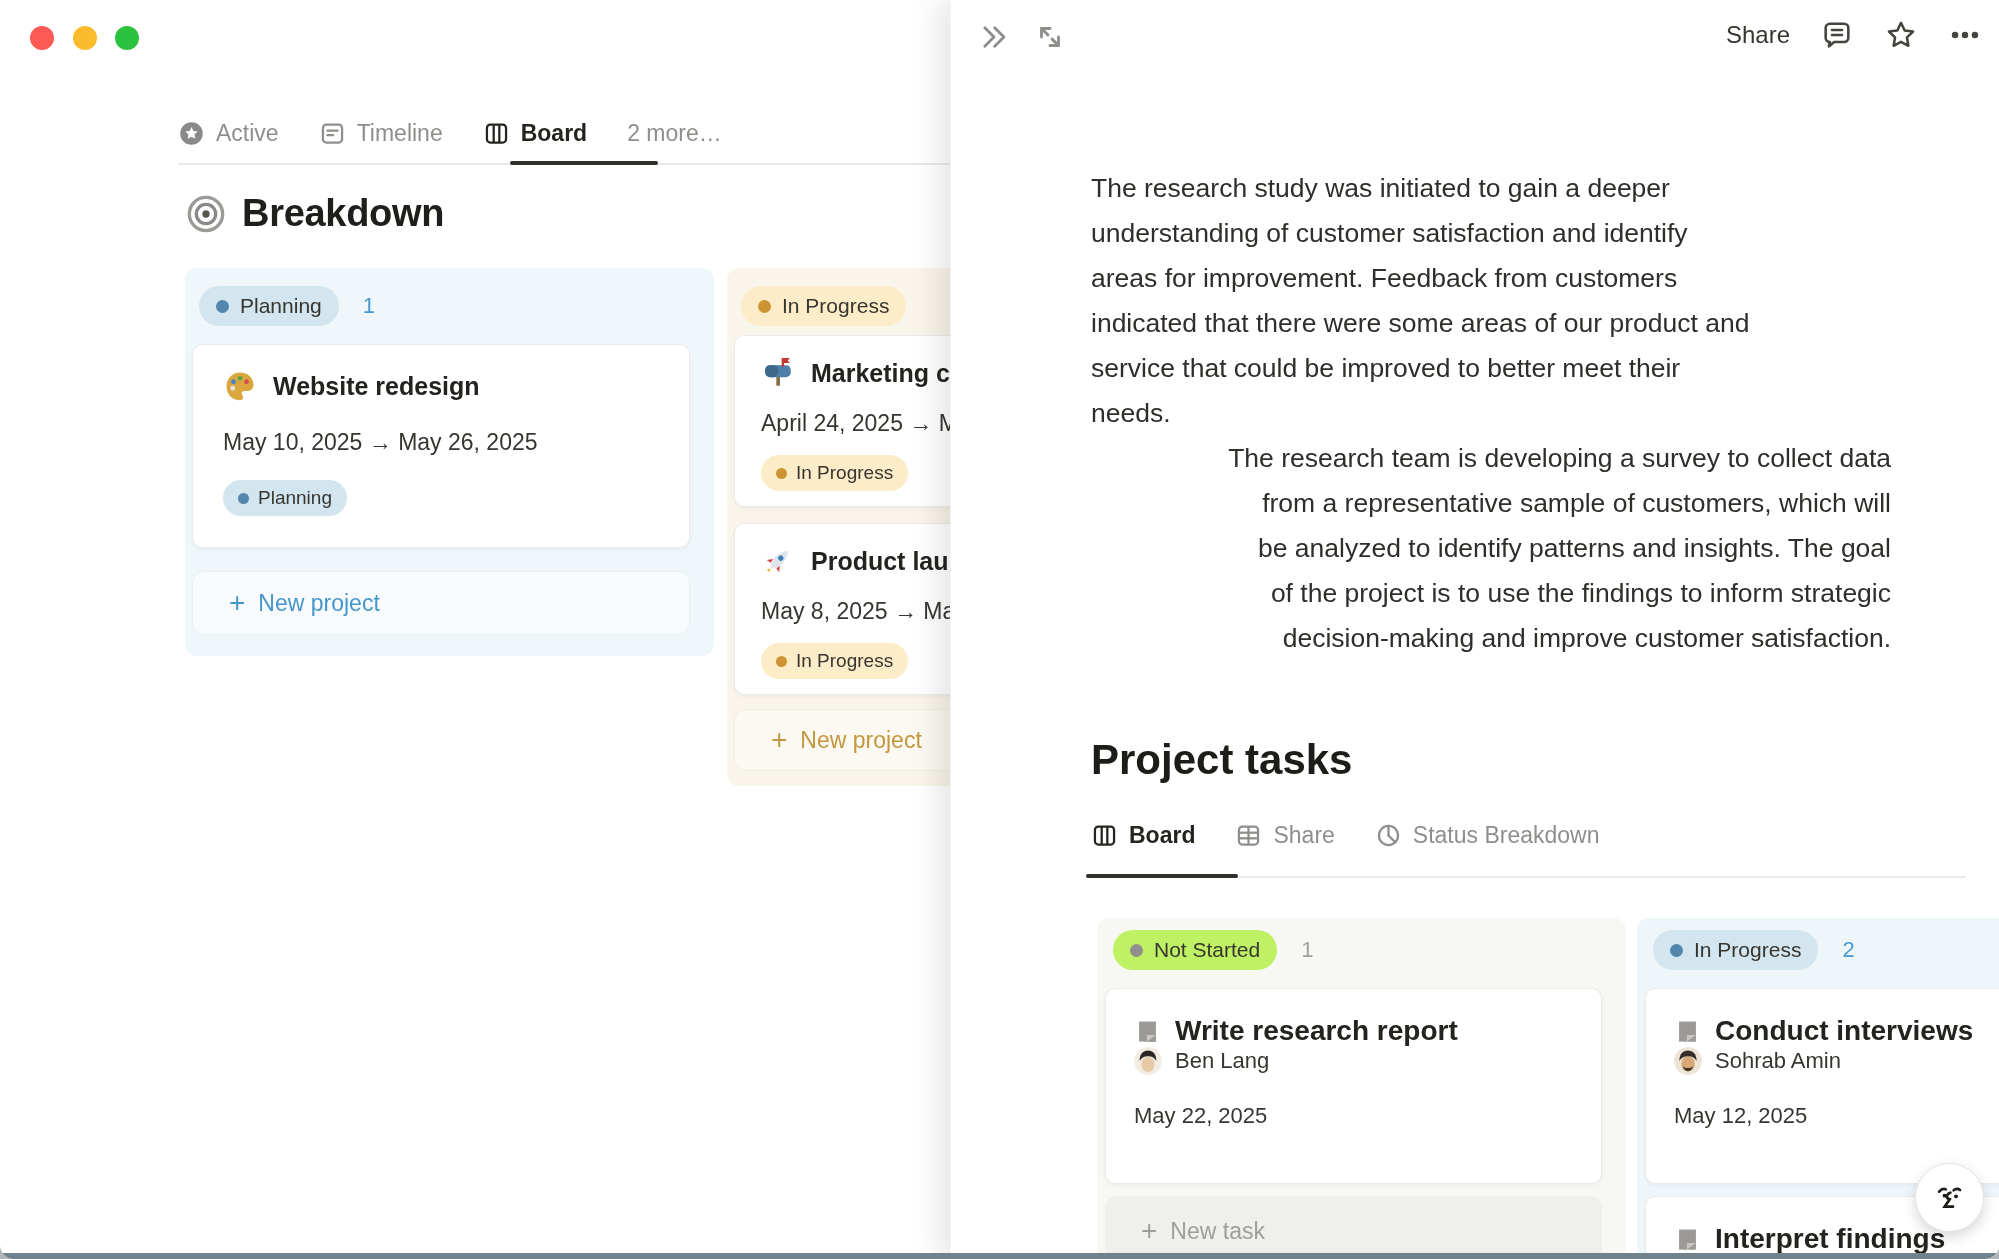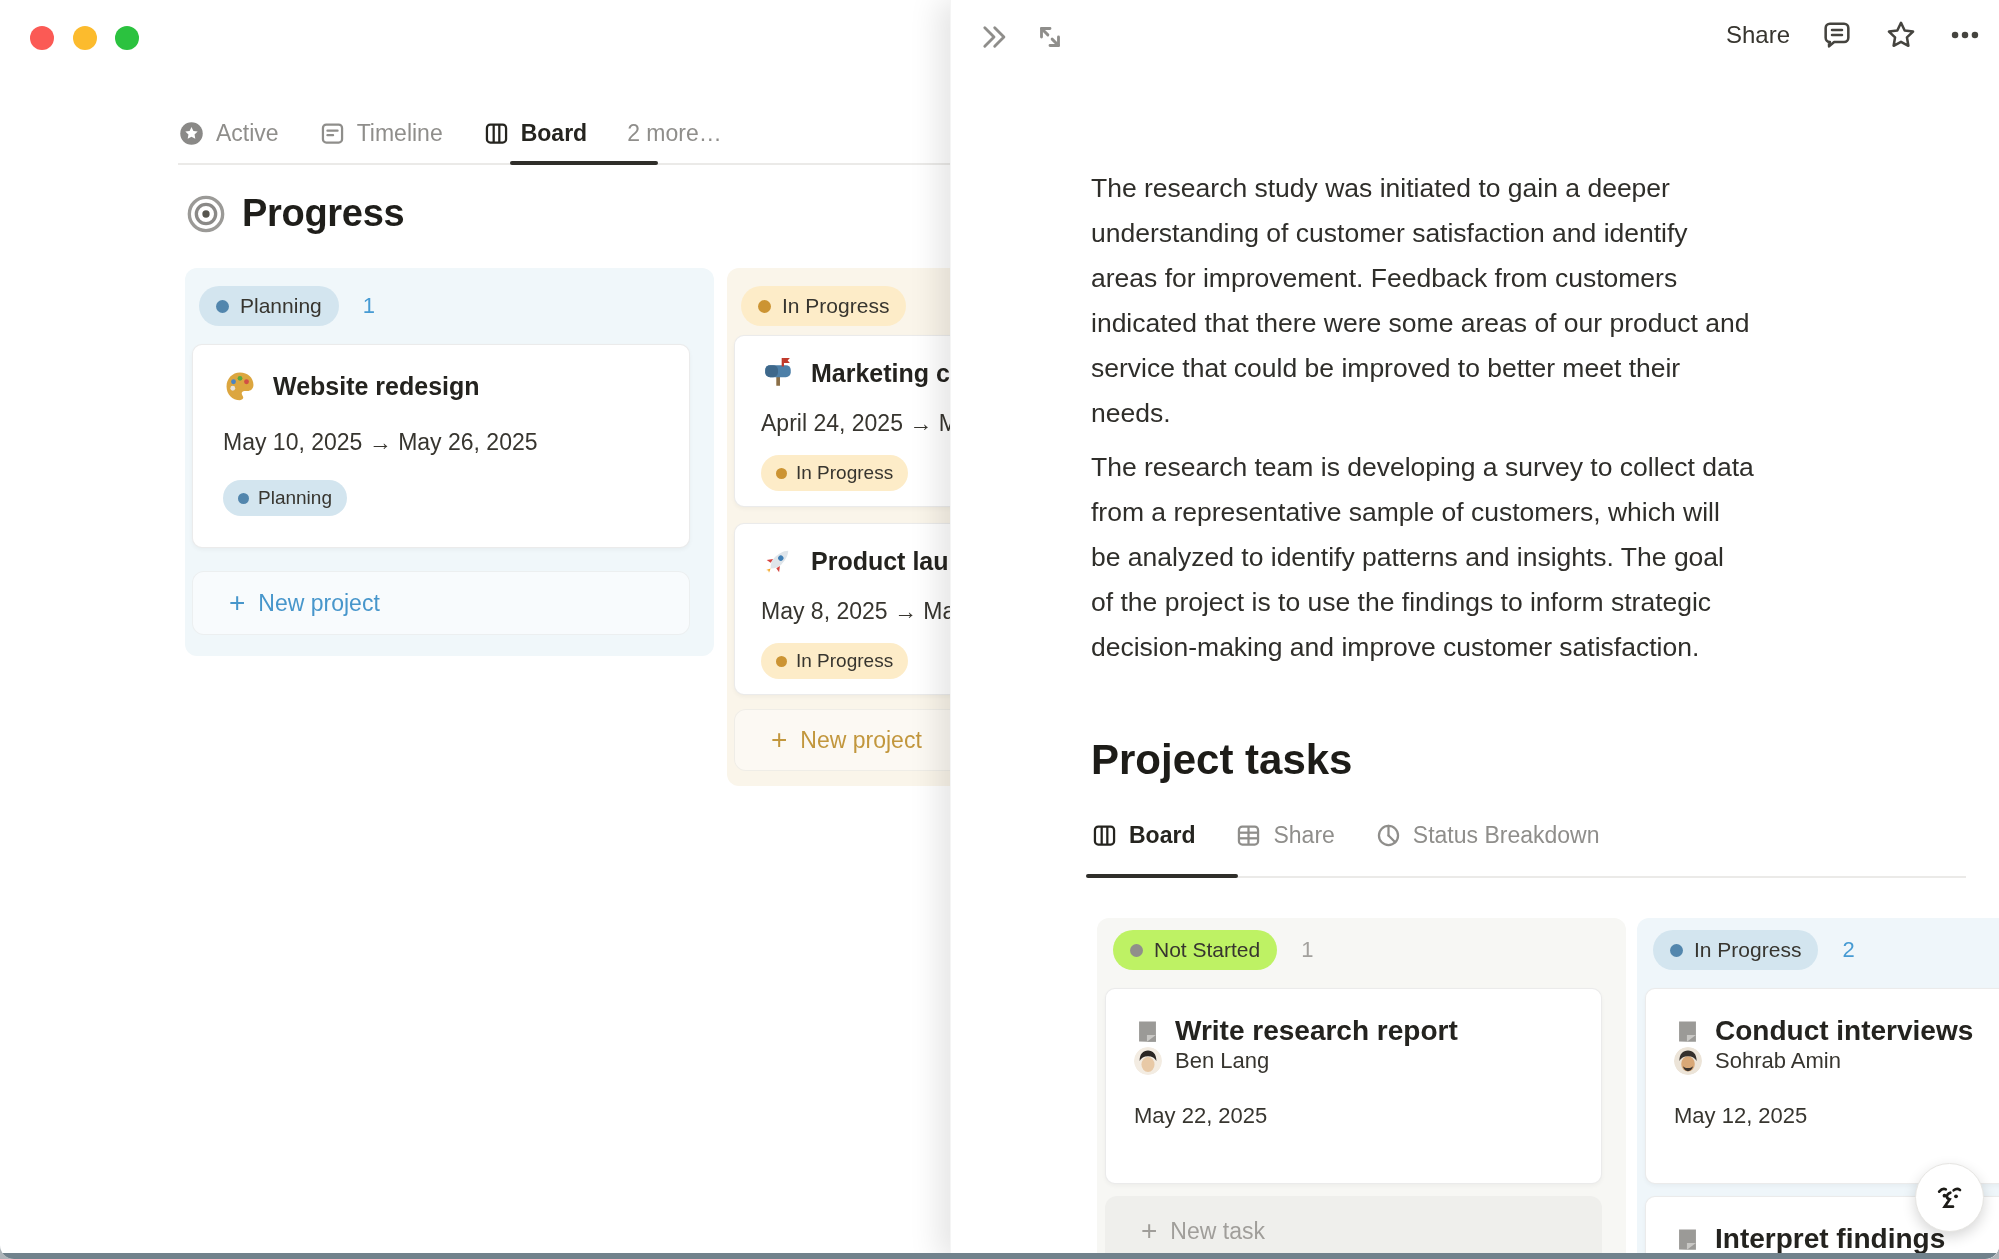--- a/index.html
+++ b/index.html
@@ -71,21 +71,21 @@
   #peek{position:absolute;left:950px;top:0;width:1049px;height:1259px;background:#ffffff;z-index:10;
         box-shadow:-12px 0 28px rgba(0,0,0,0.10);border-left:1px solid rgba(0,0,0,0.04);}
   .pk-toolbar-left{position:absolute;left:26px;top:20px;display:flex;align-items:center;gap:22px;color:#8f8e8b;}
   .pk-toolbar-left svg{width:34px;height:34px;}
   .pk-toolbar-right{position:absolute;right:18px;top:18px;display:flex;align-items:center;gap:30px;color:#3f3e39;}
   .pk-share{font-size:24px;color:#37352f;}
   .pk-toolbar-right svg{width:34px;height:34px;}
   .pk-h1{position:absolute;left:140px;top:96px;font-size:42px;font-weight:700;color:#1d1c18;letter-spacing:-0.4px;}
   .pk-p{position:absolute;left:140px;width:800px;font-size:26.5px;line-height:45px;color:#2f2e2a;white-space:pre-line;}
   .pk-p.p1{top:166px;}
-  .pk-p.p2{top:445px;}
+  .pk-p.p2{top:436px;text-align:right;}
   .pk-h2{position:absolute;left:140px;top:736px;font-size:42px;font-weight:700;color:#1d1c18;}
   .pk-tabs{position:absolute;left:140px;top:822px;display:flex;align-items:center;gap:40px;}
   .pk-tabs .tab{font-size:23px;}
   .pk-tabs-divider{position:absolute;left:140px;top:876px;width:875px;height:2px;background:#ebeae8;}
   .pk-tab-underline{position:absolute;left:135px;top:874px;width:152px;height:4px;background:#2f2e2a;border-radius:2px;}
 
   
   .col.notstarted{left:146px;top:918px;width:512px;height:360px;background:#f7f7f4;}
   .col.rprog{left:686px;top:918px;width:512px;height:360px;background:#eff6fa;}
   .tcard-inner{padding:26px 28px;}
@@ -141,21 +141,21 @@
   </div>
   <div class="tabs-divider"></div>
   <div class="tab-underline-left"></div>
 
   <div class="db-title">
     <svg class="dbicon" viewBox="0 0 24 24" fill="none">
       <circle cx="12" cy="12" r="10" stroke="#9b9a97" stroke-width="2"></circle>
       <circle cx="12" cy="12" r="5.8" stroke="#8a8987" stroke-width="2"></circle>
       <circle cx="12" cy="12" r="2.2" fill="#57564f"></circle>
     </svg>
-    <span class="dbtext">Progress</span>
+    <span class="dbtext">Breakdown</span>
   </div>
 
   <div class="col planning">
     <div class="badge-row">
       <span class="pill blue">
         <span class="dot"></span>
         <span>Planning</span>
       </span>
       <span class="count blue">1</span>
     </div>

